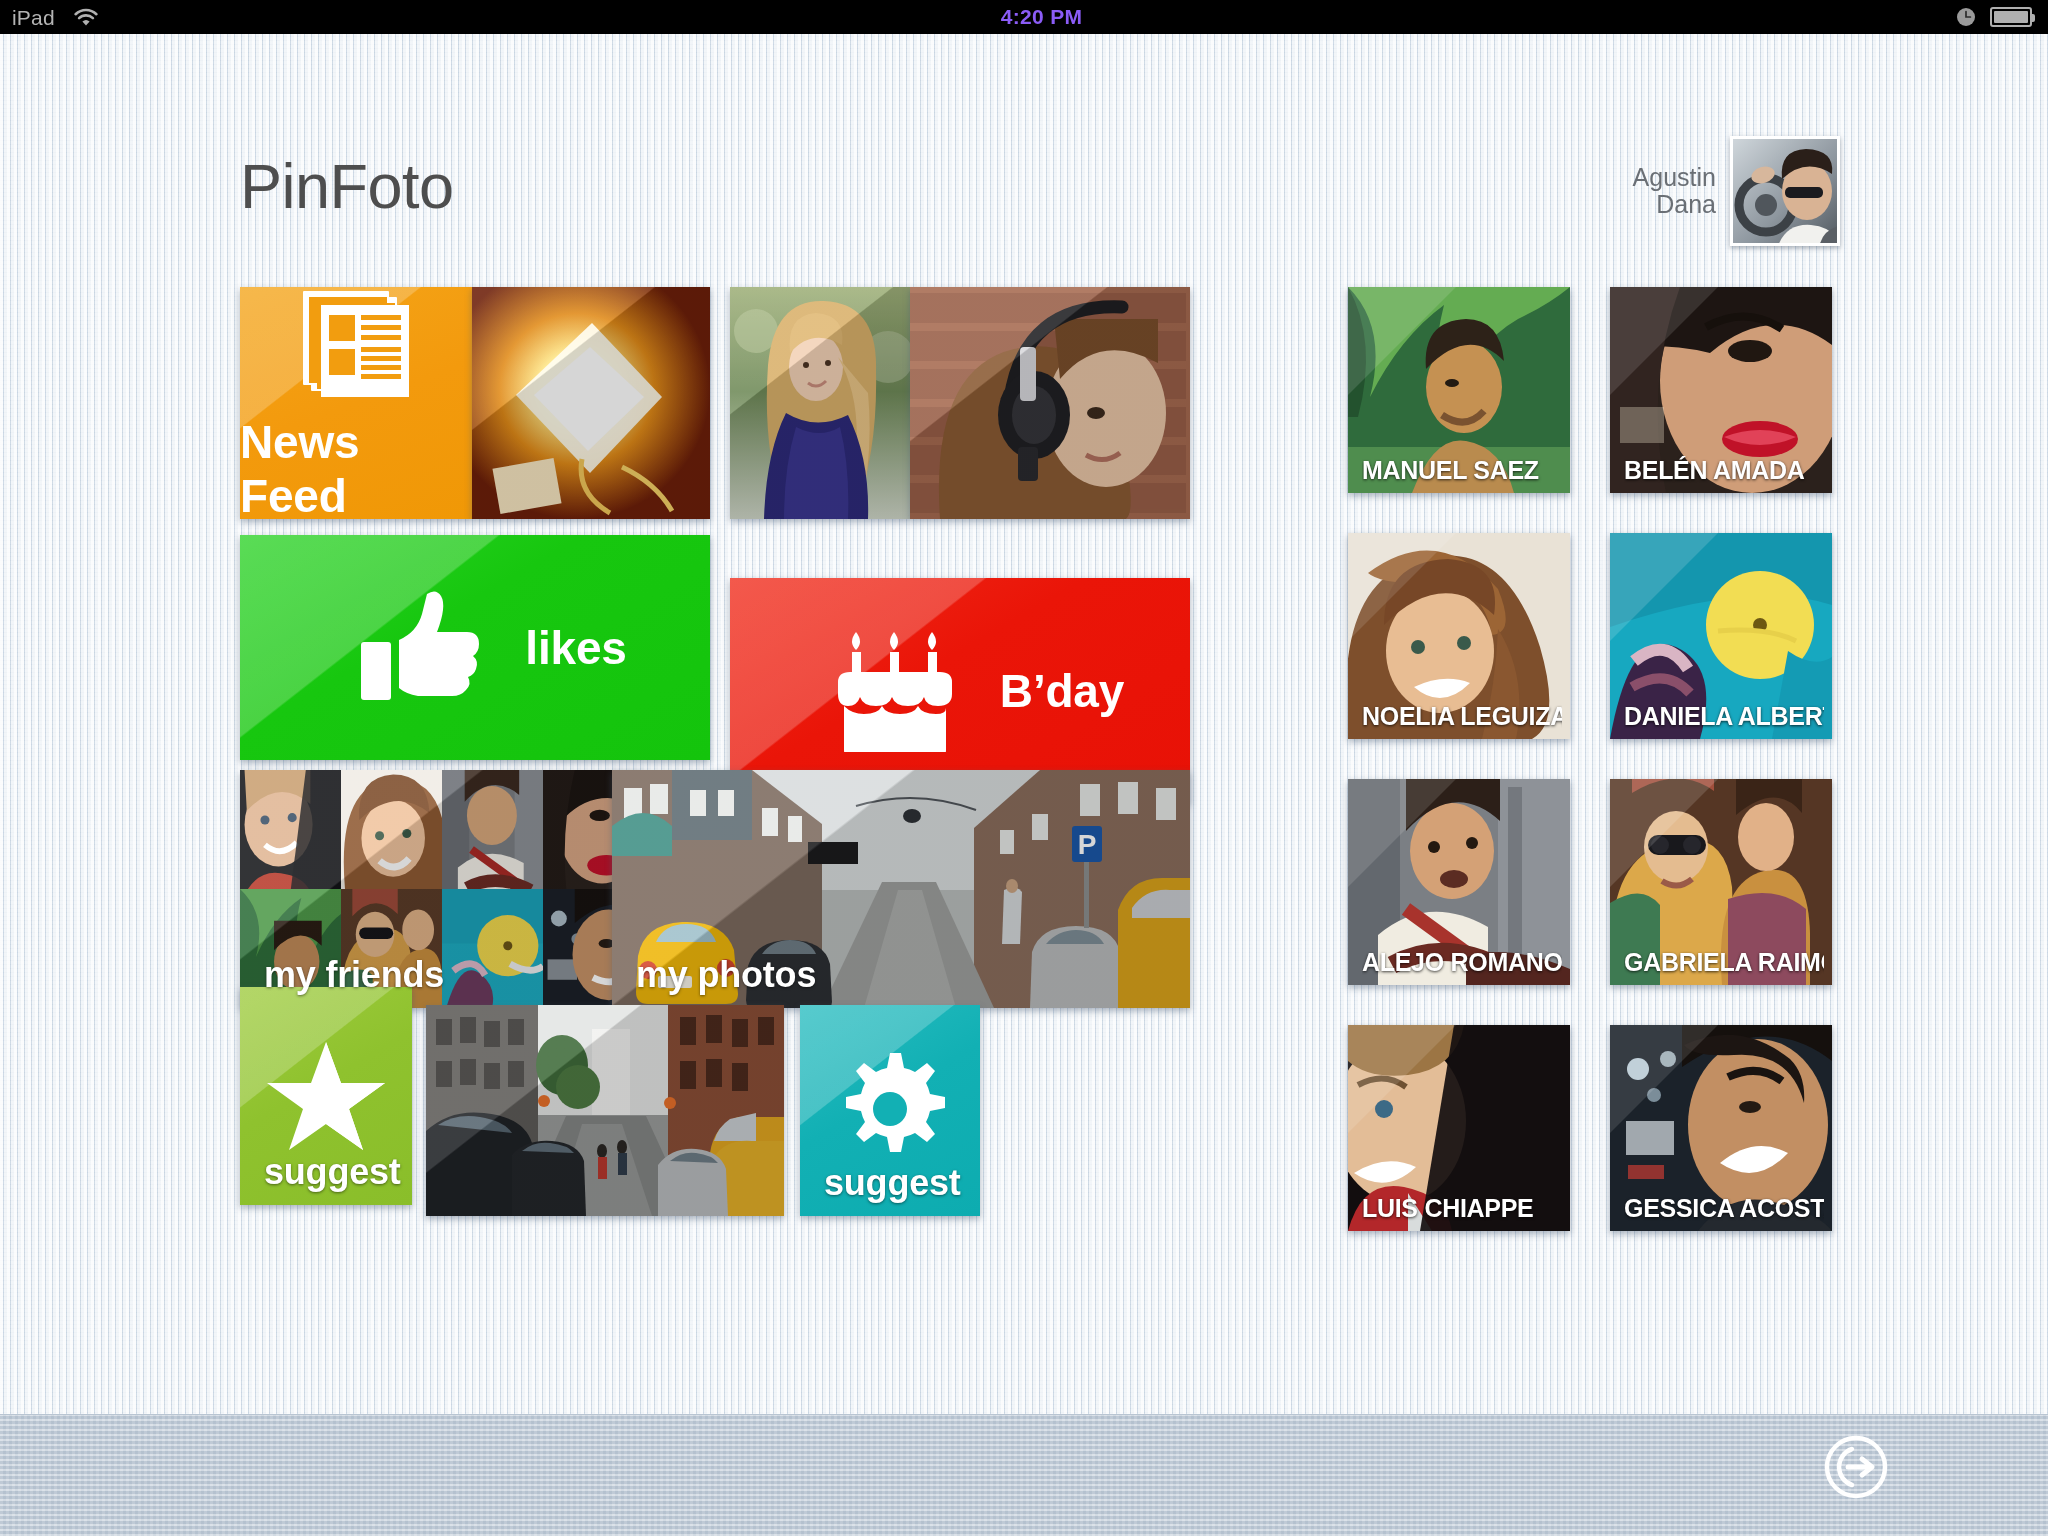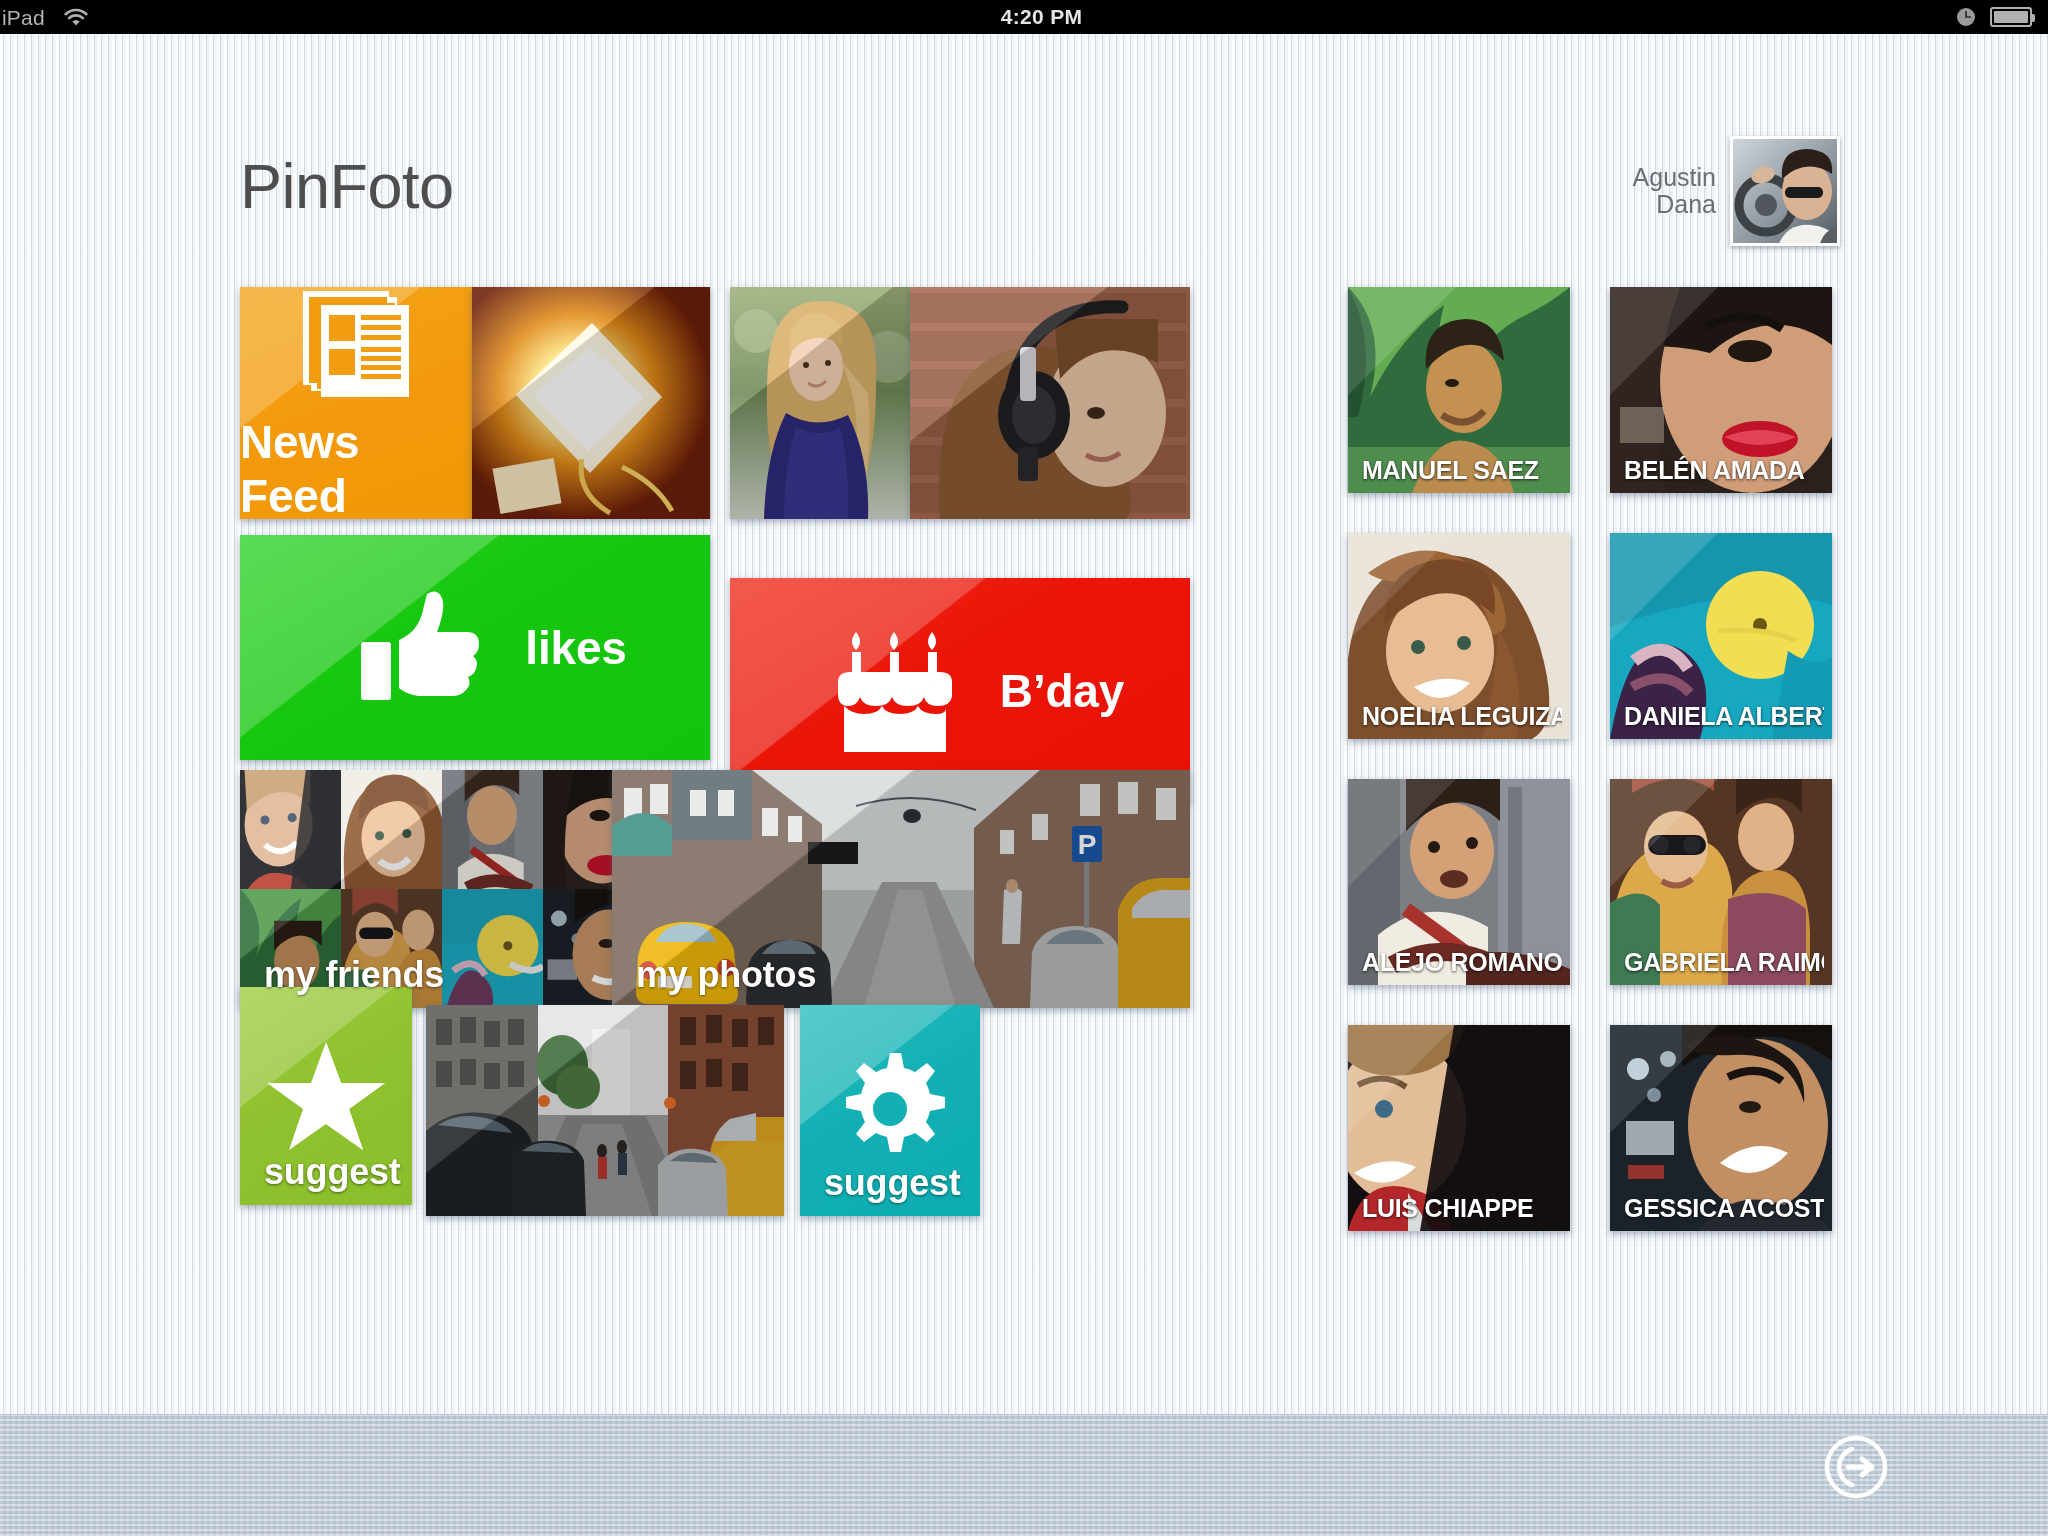--- a/index.html
+++ b/index.html
@@ -25,37 +25,37 @@
     background: #000000;
     color: #a8a8a8;
     display: flex;
     align-items: center;
     z-index: 50;
   }
   #statusbar .sb-left {
     display: flex;
     align-items: center;
     gap: 18px;
-    padding-left: 2px;
+    padding-left: 12px;
     flex: 0 0 auto;
   }
   #statusbar .sb-label {
     font-size: 21px;
     font-weight: 400;
     letter-spacing: .2px;
     color: #b4b4b4;
     line-height: 1;
   }
   #statusbar .sb-center {
     position: absolute;
     left: 0; right: 0;
     text-align: center;
     font-size: 21px;
     font-weight: 700;
-    color: #e5e5e5;
+    color: #8b5cf6;
     letter-spacing: .3px;
     padding-left: 35px;
   }
   #statusbar .sb-right {
     margin-left: auto;
     display: flex;
     align-items: center;
     gap: 14px;
     padding-right: 16px;
     z-index: 2;

